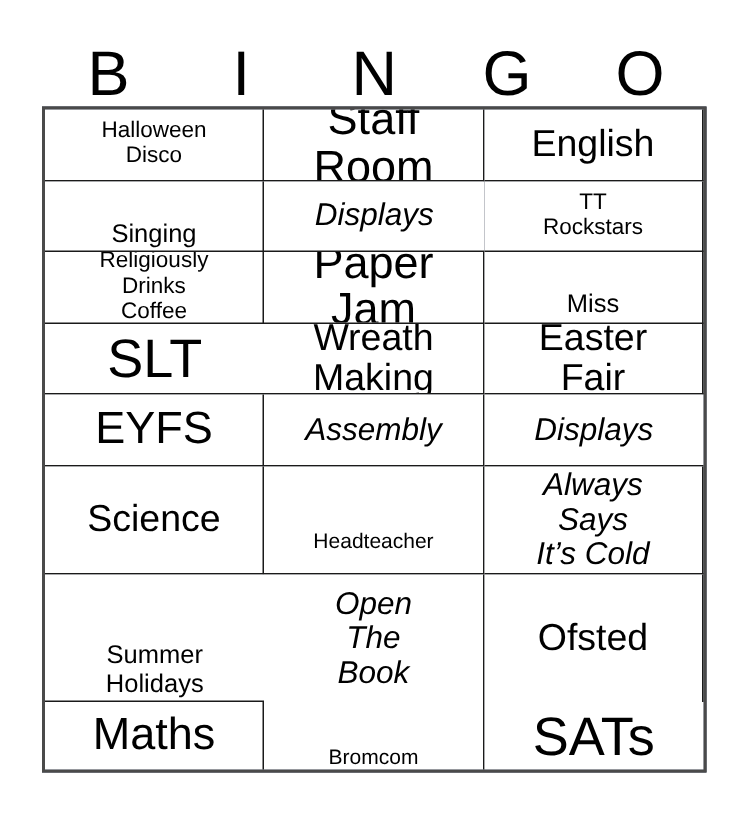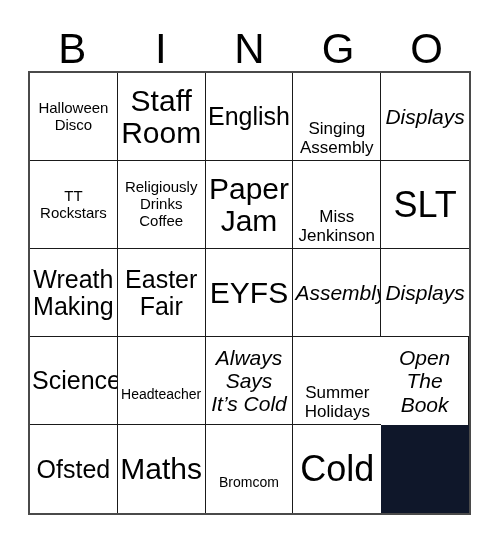--- a/index.html
+++ b/index.html
@@ -50,21 +50,21 @@
     left: 28px;
     top: 71px;
     width: 443px;
     height: 444px;
     box-sizing: border-box;
     border-top: 2px solid #4a4a4a;
     border-left: 2px solid #4a4a4a;
     border-right: 2px solid #4a4a4a;
     border-bottom: 2px solid #4a4a4a;
     display: grid;
-    grid-template-columns: repeat(5, 1fr);
+    grid-template-columns: repeat(3, 1fr);
     grid-template-rows: repeat(5, 1fr);
     background: #0f172a;
   }
 
   .bingo-cell {
     box-sizing: border-box;
     border-right: 1px solid #1a1a1a;
     border-bottom: 1px solid #1a1a1a;
     display: flex;
     align-items: center;
@@ -188,17 +188,17 @@
       <div class="bingo-cell row-5 col-2">
         <span class="cell-text sz-xl">Ofsted</span>
       </div>
       <div class="bingo-cell row-5 col-3">
         <span class="cell-text sz-xxl">Maths</span>
       </div>
       <div class="bingo-cell row-5 col-4">
         <span class="cell-text sz-xs">Bromcom</span>
       </div>
       <div class="bingo-cell row-5 col-5">
-        <span class="cell-text sz-hg">Cold</span>
+        <span class="cell-text sz-hg">SATs</span>
       </div>
     </div>
 
 </div>
 
 </body></html>

